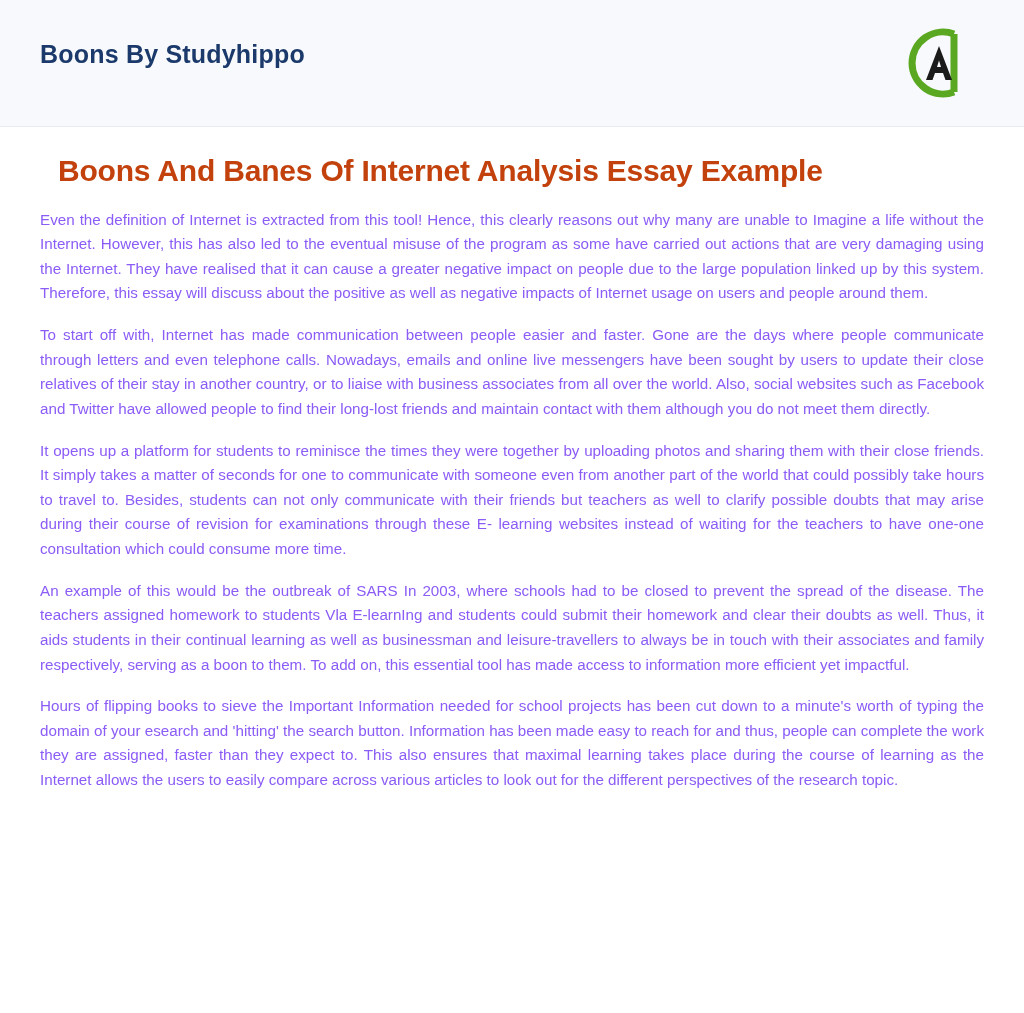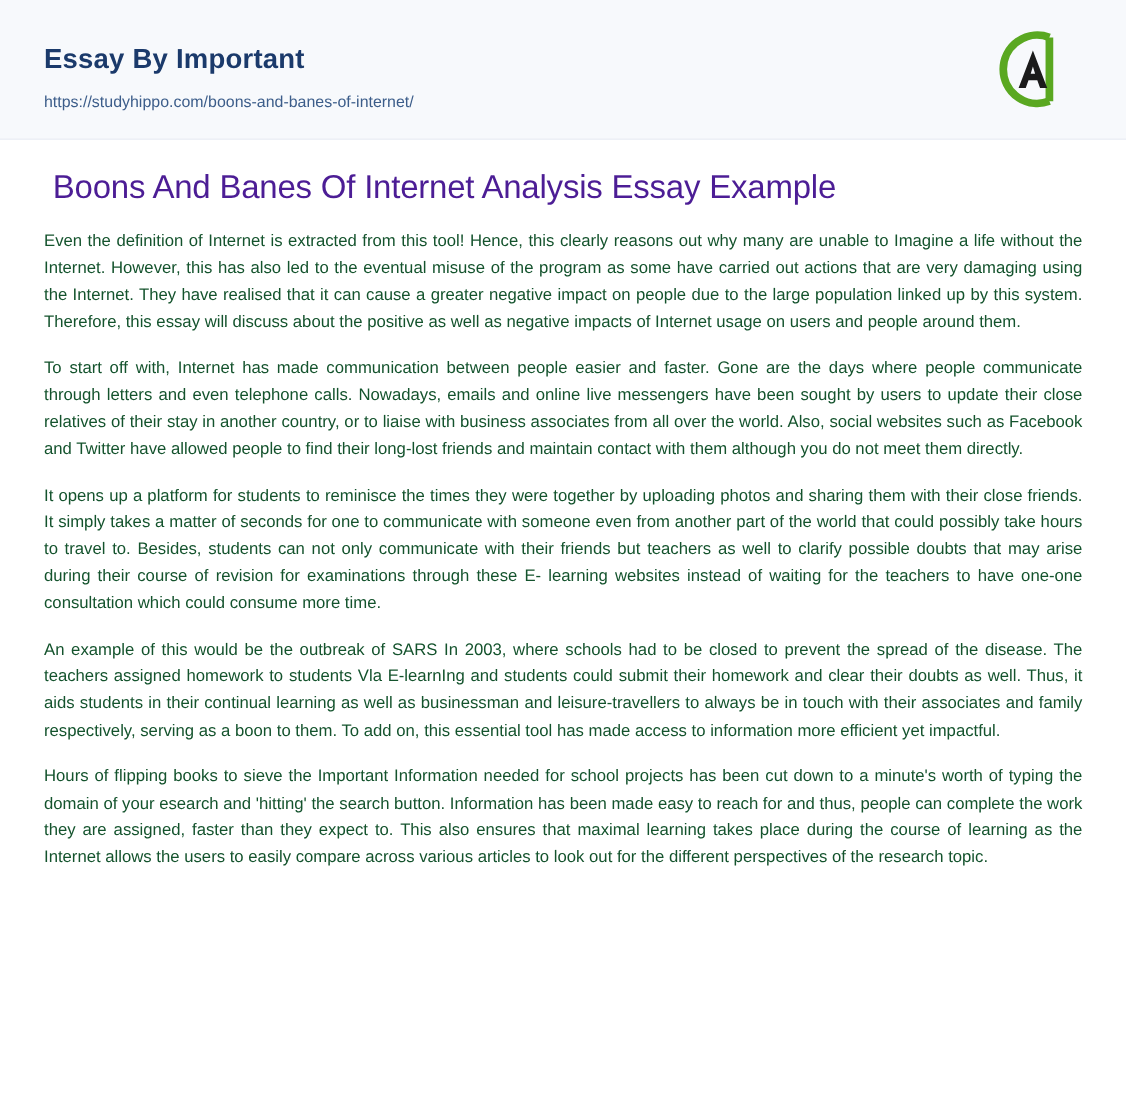--- a/index.html
+++ b/index.html
@@ -63,44 +63,43 @@
   }
 
   
   .article {
     padding: 26px 40px 0 40px;
   }
 
   .title {
     font-size: 30px;
     line-height: 1.22;
-    font-weight: normal;
-    color: #4c1d95;
-    margin: 0 0 18px 8px;
+    font-weight: bold;
+    color: #c2410c;
+    margin: 0 0 18px 18px;
     letter-spacing: -0.2px;
   }
 
   .para {
     font-size: 15.2px;
     line-height: 1.62;
-    color: #14532d;
+    color: #8b5cf6;
     text-align: justify;
     margin: 0 0 17px 0;
   }
 </style>
 </head>
 <body>
 
 <div class="page">
 
   <div class="header">
     <div class="brand">
-      <span class="brand-accent">Essay By Important</span>
+      <span class="brand-accent">Boons By Studyhippo</span>
     </div>
-    <a class="site-url" href="#">https://studyhippo.com/boons-and-banes-of-internet/</a>
 
     <div class="logo">
       <svg width="86" height="86" viewBox="0 0 86 86" xmlns="http://www.w3.org/2000/svg">
         <path d="M58 14 A31 31 0 1 0 58 72" fill="none" stroke="#5aa821" stroke-width="7" stroke-linecap="butt"></path>
         <path d="M58 14 L58 72" fill="none" stroke="#5aa821" stroke-width="7" stroke-linecap="butt"></path>
         <path d="M43 26 L30 60 L36.5 60 L39 53 L47 53 L49.5 60 L56 60 L43 26 Z M41 47 L43 40.5 L45 47 Z" fill="#1b1b1b"></path>
       </svg>
     </div>
   </div>
 

